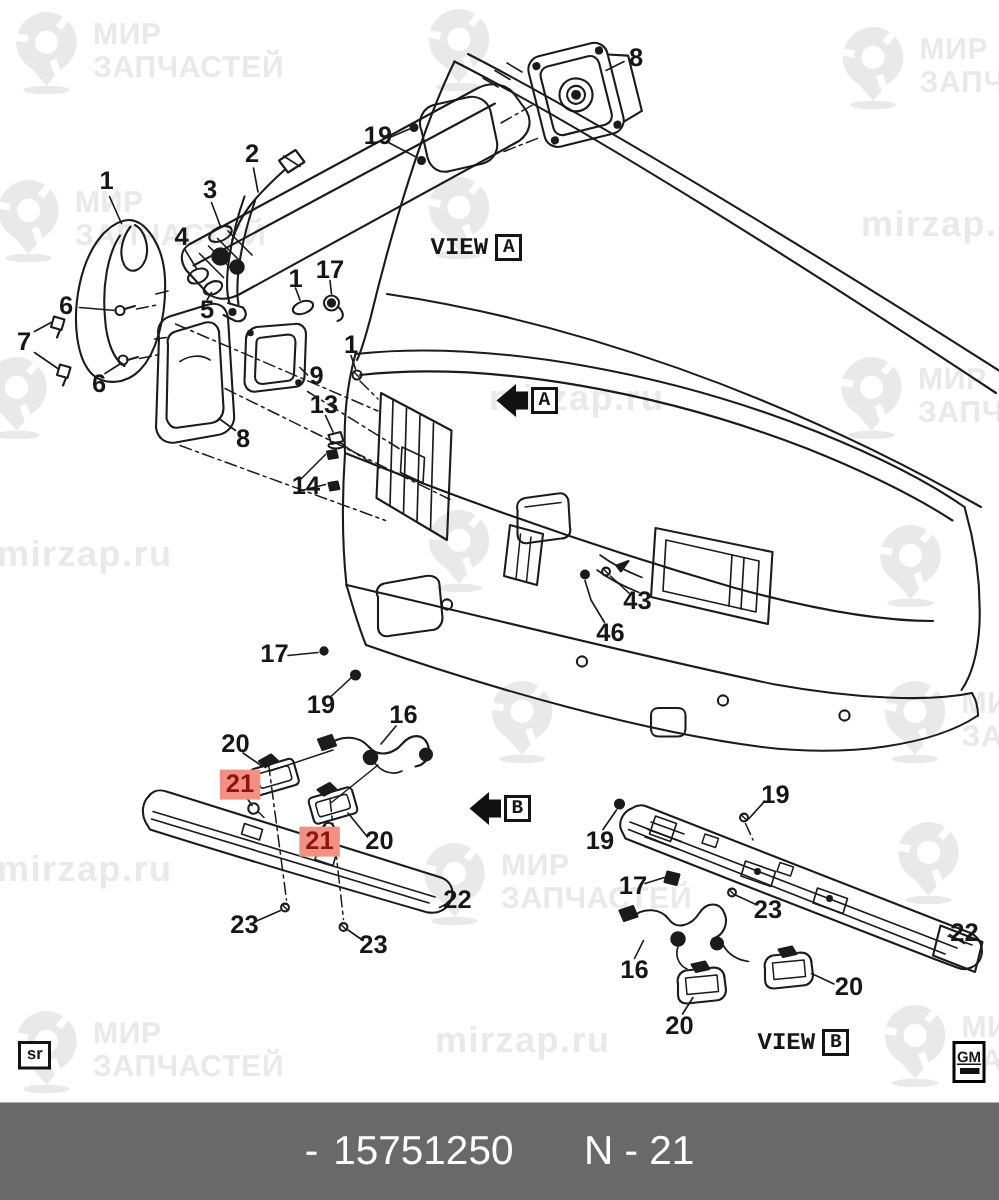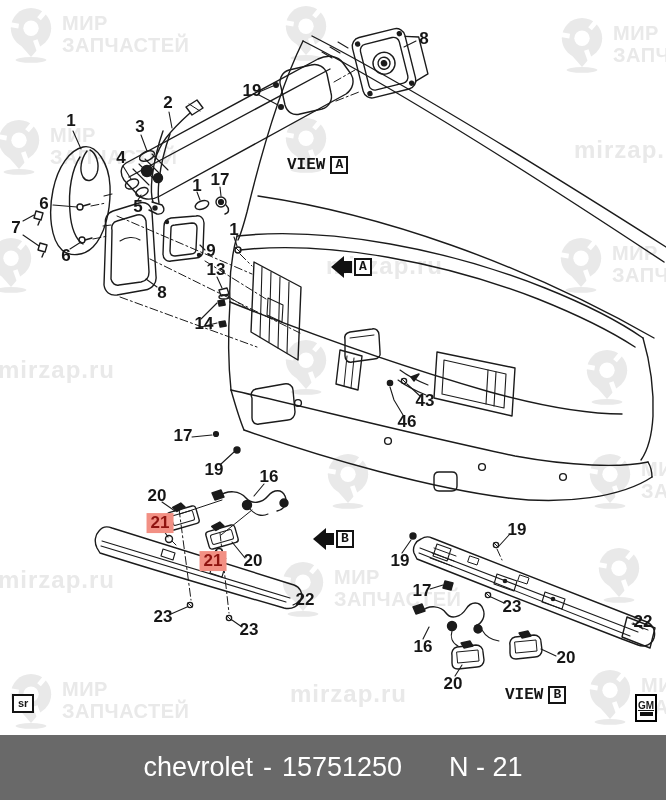--- a/index.html
+++ b/index.html
@@ -644,19 +644,18 @@
     </div>
 
   <div class="sr-box">sr</div>
 
   <div class="gm-box">
     <span class="gm-text">GM</span>
     <span class="gm-bar"></span>
   </div>
 
   <div class="footer" style="background: rgb(105, 105, 105);">
-    <span>chevrolet</span>
     <span>-</span>
     <span>15751250</span>
     <span class="page-ref">N - 21</span>
   </div>
 
 </div>
 
 </body></html>

